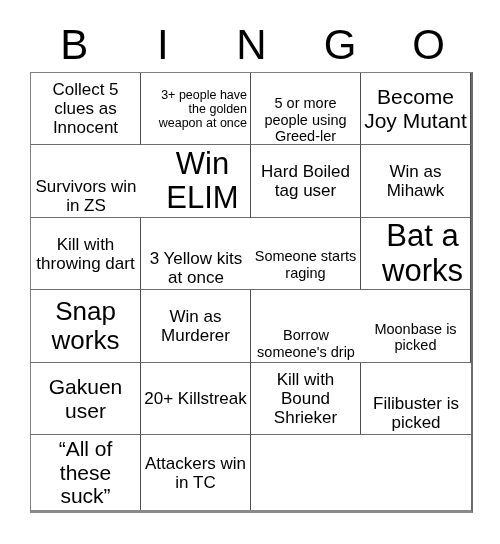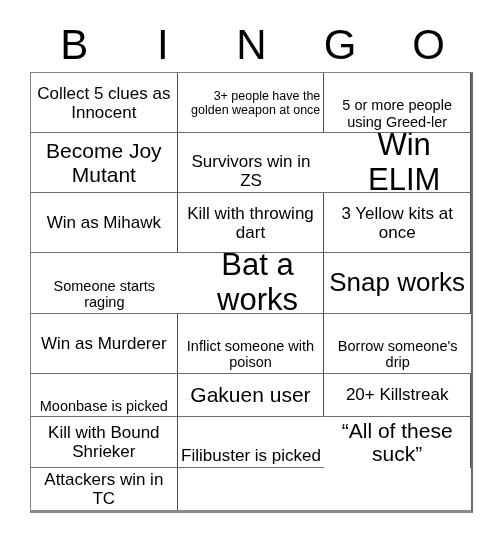--- a/index.html
+++ b/index.html
@@ -43,21 +43,21 @@
     user-select: none;
   }
   
   #bingo-grid {
     position: absolute;
     left: 30px;
     top: 72px;
     width: 443px;
     height: 441px;
     display: grid;
-    grid-template-columns: repeat(3, 1fr);
+    grid-template-columns: repeat(4, 1fr);
     grid-template-rows: repeat(5, 1fr);
     box-sizing: border-box;
     border-top: 1px solid #808080;
     border-left: 1px solid #808080;
     border-right: 2px solid #6b6b6b;
     border-bottom: 3px solid #8a8a8a;
     background: #ffffff;
   }
   .cell {
     box-sizing: border-box;
@@ -121,20 +121,23 @@
         <span class="cell-text fs-l">Become Joy Mutant</span>
       </div>
     <div class="cell">
         <span class="cell-text fs-m">Survivors win in ZS</span>
       </div>
 
     <div class="cell">
         <span class="cell-text fs-xxl">Win ELIM</span>
       </div>
     <div class="cell">
+        <span class="cell-text fs-m">Hard Boiled tag user</span>
+      </div>
+    <div class="cell">
         <span class="cell-text fs-m">Win as Mihawk</span>
       </div>
     <div class="cell">
         <span class="cell-text fs-m">Kill with throwing dart</span>
       </div>
     <div class="cell">
         <span class="cell-text fs-m">3 Yellow kits at once</span>
       </div>
 
     <div class="cell">
@@ -143,23 +146,20 @@
     <div class="cell">
         <span class="cell-text fs-xxl">Bat a works</span>
       </div>
     <div class="cell">
         <span class="cell-text fs-xl">Snap works</span>
       </div>
     <div class="cell">
         <span class="cell-text fs-m">Win as Murderer</span>
       </div>
 
-    <div class="cell">
-        <span class="cell-text fs-s">Inflict someone with poison</span>
-      </div>
     <div class="cell">
         <span class="cell-text fs-s">Borrow someone's drip</span>
       </div>
     <div class="cell">
         <span class="cell-text fs-s">Moonbase is picked</span>
       </div>
     <div class="cell">
         <span class="cell-text fs-l">Gakuen user</span>
       </div>
 

